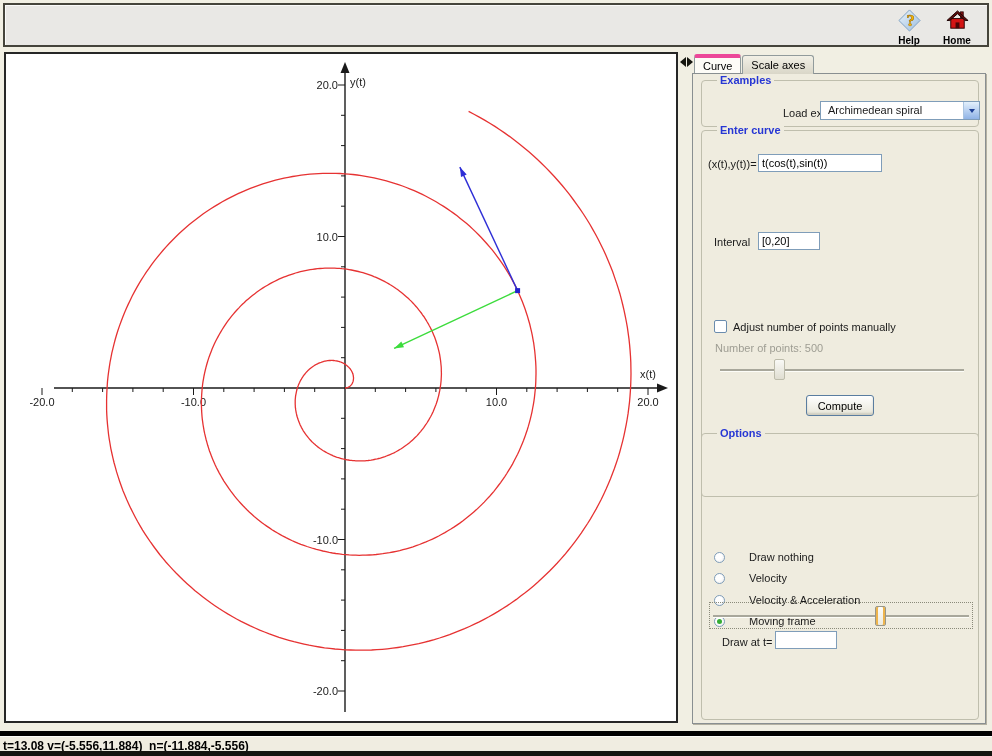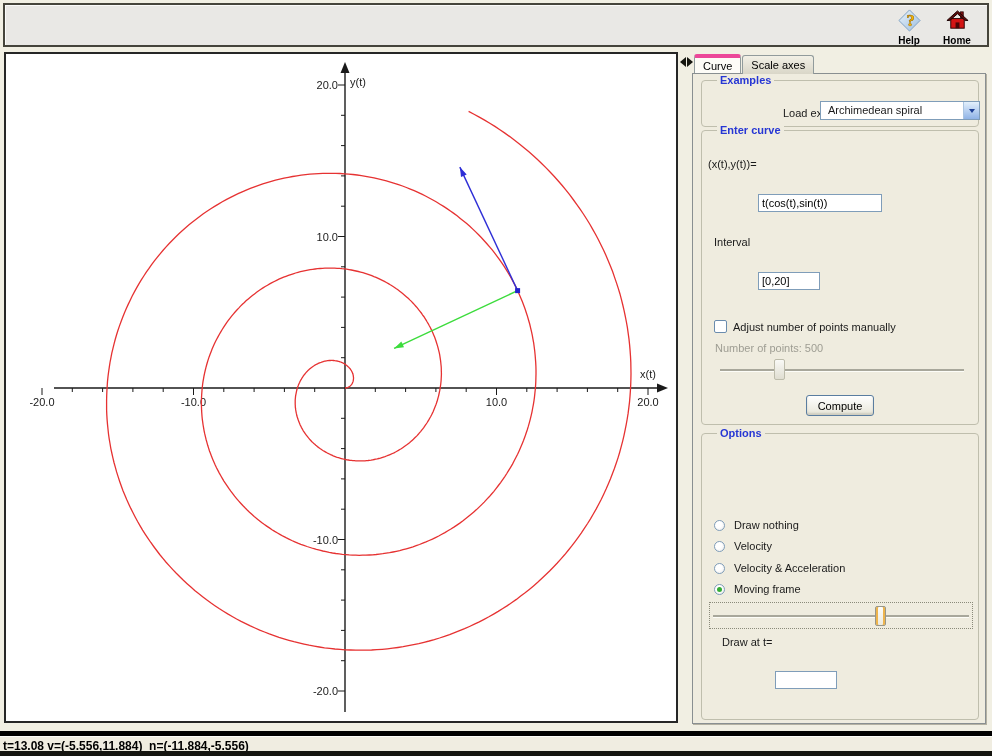--- a/index.html
+++ b/index.html
@@ -59,29 +59,29 @@
     border:1px solid #898f91; background:#efecdf;
     box-shadow: 1px 1px 0 #b4b1a2;
   }
 
   .groupbox { position:absolute; border:1px solid #bfbead; border-radius:4px; }
   .gb-title {
     position:absolute; top:-7px; left:7px; background:#efecdf; padding:0 3px;
     font-size:11px; font-weight:bold; color:#2636d4; line-height:13px;margin-left:8px;
   }
   .gb-examples { left:8px; top:6px;   width:278px; height:47px; }
-  .gb-curve    { left:8px; top:56px;  width:278px; height:295px; }
+  .gb-curve    { left:8px; top:56px;  width:278px; height:367px; }
   .gb-options  { left:8px; top:359px; width:278px; height:287px; }
 
   .lbl { position:absolute; font-size:11px; color:#1a1a1a; white-space:nowrap; }
   .lbl.disabled { color:#9e9d93; }
 
   .xp-input {
     position:absolute; border:1px solid #7f9db9; background:#fff;
-    font-family:"Liberation Sans", sans-serif; font-size:11px; padding:1px 3px; height:18px;margin-top:40px;
+    font-family:"Liberation Sans", sans-serif; font-size:11px; padding:1px 3px; height:18px;
   }
 
   
   .combo {
     position:absolute; left:118px; top:20px; width:160px; height:19px;
     border:1px solid #7f9db9; background:#fff; display:flex; align-items:stretch; cursor:pointer;
   }
   .combo-text { flex:1; padding:2px 7px 0; white-space:nowrap; overflow:hidden; font-size:11px; }
   .combo-btn {
     width:16px; display:flex; align-items:center; justify-content:center;
@@ -89,21 +89,21 @@
   }
   .combo-caret { width:0; height:0; border-left:3px solid transparent; border-right:3px solid transparent; border-top:4px solid #1c3f94; }
 
   
   .checkbox {
     position:absolute; width:13px; height:13px; background:#fff;
     border:1px solid #6a8cae; border-radius:2px;
   }
 
   
-  .radio-row { position:absolute; left:12px; display:flex; align-items:center; gap:9px; height:14px; cursor:pointer; }
+  .radio-row { position:absolute; left:12px; display:flex; align-items:center; gap:24px; height:14px; cursor:pointer;margin-top:32px; }
   .radio {
     width:11px; height:11px; border:1px solid #7f9db9; border-radius:50%;
     background:radial-gradient(circle at 35% 35%, #ffffff 40%, #e9e9e9);
   }
   .radio.sel::after {
     content:''; display:block; width:5px; height:5px; margin:2px; border-radius:50%; background:#35ac35;
   }
 
   
   .slider { position:absolute; }

